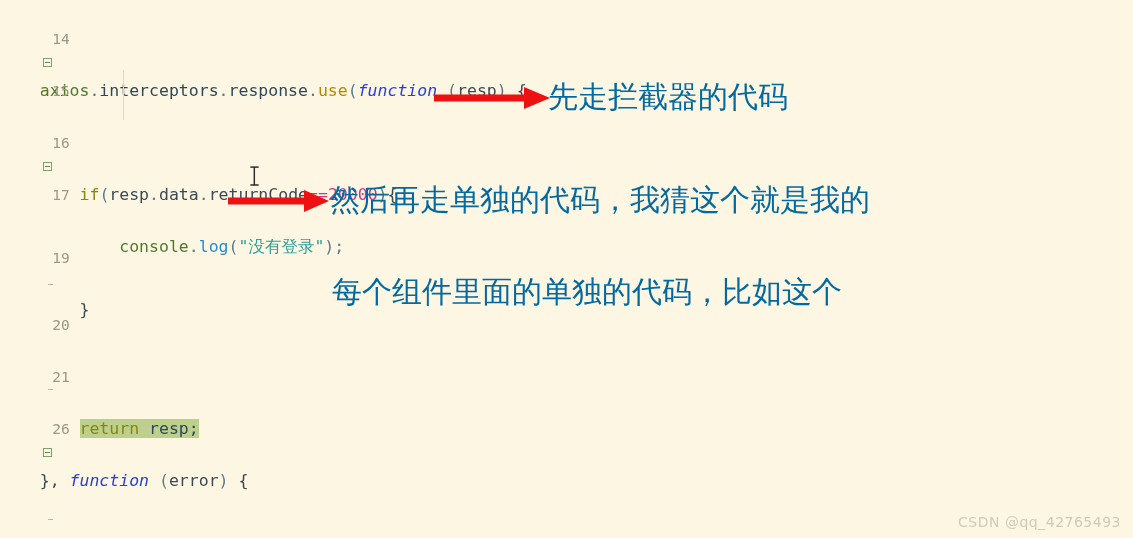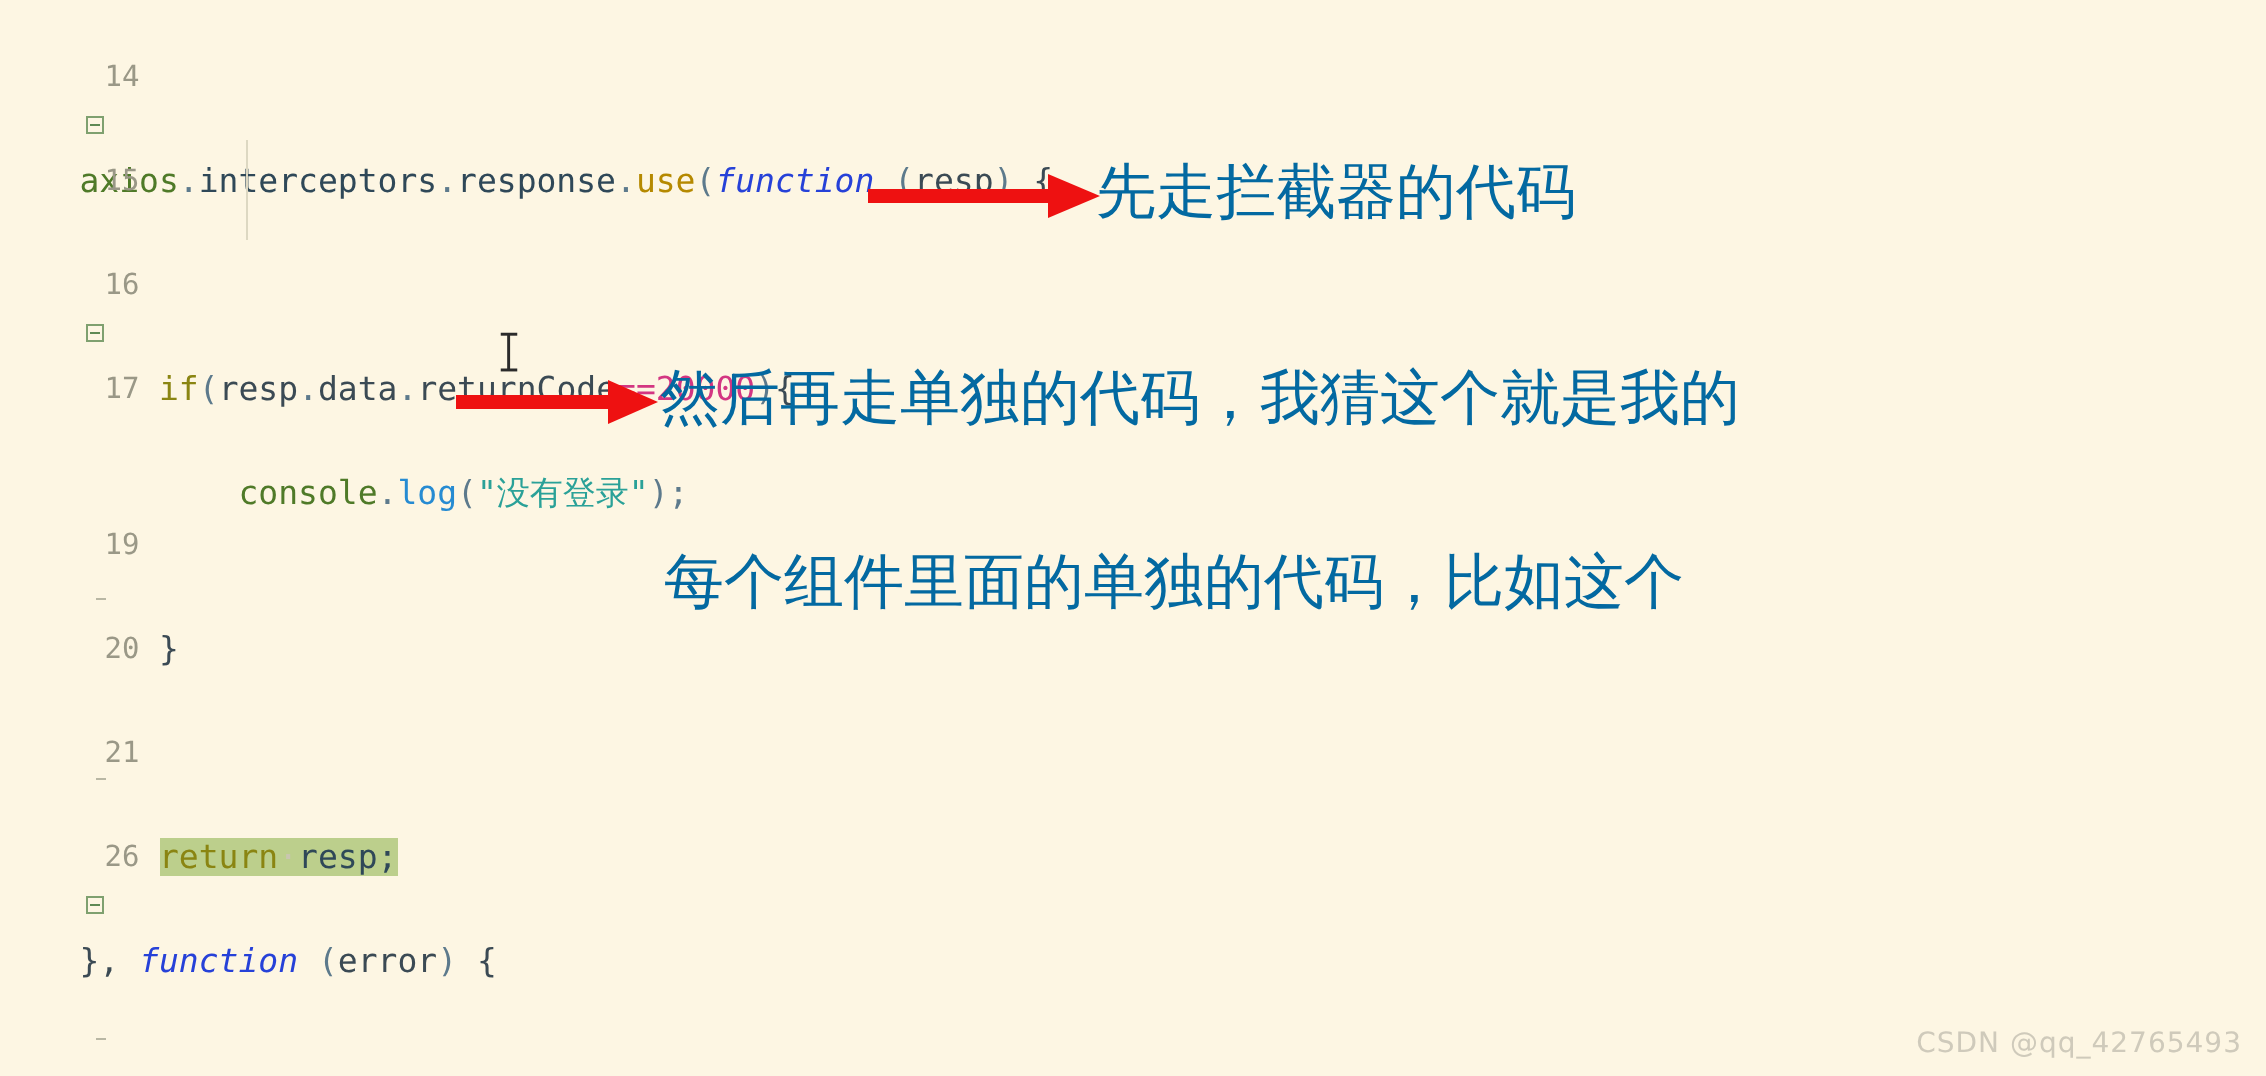--- a/index.html
+++ b/index.html
@@ -183,21 +183,21 @@
     <span class="codetext"><span class="t-plain">    </span><span class="t-if">if</span><span class="t-punc">(</span><span class="t-plain">resp</span><span class="t-punc">.</span><span class="t-plain">data</span><span class="t-punc">.</span><span class="t-plain">returnCode</span><span class="t-num">==</span><span class="t-num">20000</span><span class="t-punc">)</span><span class="t-plain">{</span></span>
   </div>
 
   <div class="code-line" style="top:78px">
     <span class="gutter">17</span>
     <span class="foldcol"><span class="fold-line"></span></span>
     <span class="codetext"><span class="t-plain">        </span><span class="t-obj">console</span><span class="t-punc">.</span><span class="t-blue">log</span><span class="t-punc">(</span><span class="t-str">"没有登录"</span><span class="t-punc">)</span><span class="t-punc">;</span></span>
   </div>
 
 
-  <div class="code-line" style="top:130px">
+  <div class="code-line" style="top:115px">
     <span class="gutter">19</span>
     <span class="foldcol"><span class="fold-line tick-mid"></span></span>
     <span class="codetext"><span class="t-plain">    </span><span class="t-plain">}</span></span>
   </div>
 
   <div class="code-line" style="top:156px">
     <span class="gutter">20</span>
     <span class="foldcol"><span class="fold-line"></span></span>
   </div>
 

